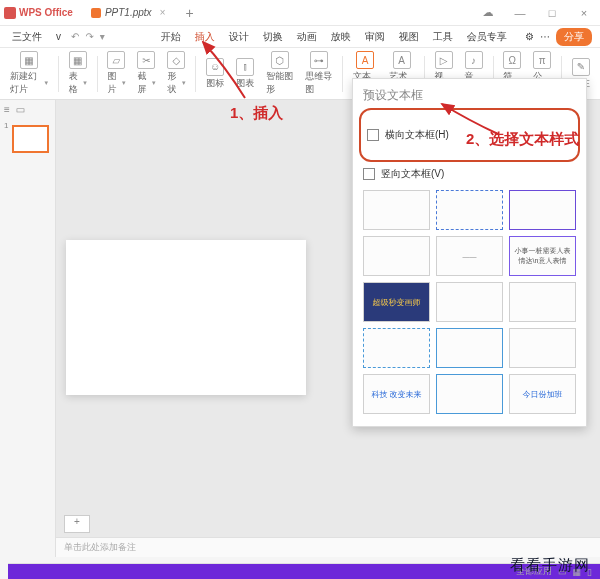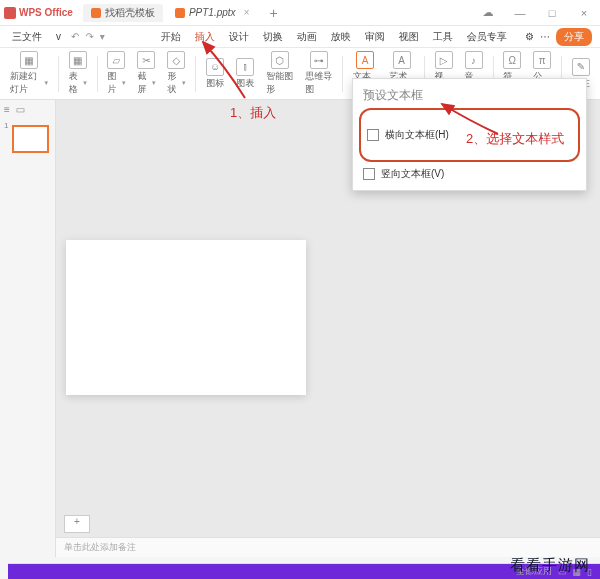--- a/index.html
+++ b/index.html
@@ -42,41 +42,37 @@
 .add-slide { position: absolute; left: 8px; bottom: 24px; width: 26px; height: 18px; border: 1px solid #ccc; background: #fff; text-align: center; color: #888; }
 
 .dropdown-panel { position: absolute; left: 352px; top: 78px; width: 235px; background: #fff; border: 1px solid #dcdcdc; box-shadow: 0 3px 10px rgba(0,0,0,.2); z-index: 50; padding: 6px 0; }
 .dd-section-title { font-size: 12px; color: #888; padding: 2px 10px; }
 .dd-item { display: flex; align-items: center; gap: 6px; padding: 3px 10px; font-size: 10px; color: #333; }
 .dd-item .dd-ico { width: 12px; height: 12px; border: 1px solid #888; display: inline-block; }
 .dd-item.hl { border: 2px solid #d04a2a; border-radius: 12px; margin: 2px 6px; padding: 18px 6px; }
 .style-grid { display: grid; grid-template-columns: repeat(3, 1fr); gap: 6px; padding: 6px 10px; }
 .style-card { height: 40px; border: 1px solid #d0d0d0; background: #fcfcfc; display:flex; align-items:center; justify-content:center; font-size:7px; color:#888; overflow:hidden; text-align:center; padding:2px;}
 
-.annotation { position: absolute; color: #d02a2a; font-size: 13px; font-weight: 400; z-index: 90; pointer-events: none; }
+.annotation { position: absolute; color: #d02a2a; font-size: 15px; font-weight: 700; z-index: 90; pointer-events: none; }
 .arrow-svg { position: absolute; z-index: 85; pointer-events: none; }
 
 .statusbar { position:absolute; bottom:0; left:8px; right:0; height:16px; background:#6d28d9; border-top:1px solid #e0e0e0; display:flex; align-items:center; padding:0 8px; font-size:9px; color:#aaa; }
 .statusbar .sr { margin-left:auto; display:flex; gap:6px; align-items:center; }
 
 .watermark { position:absolute; right:10px; bottom:4px; font-size:15px; color:#0f172a; z-index:100; letter-spacing:1px;text-align:center; }
 </style>
 </head>
 <body>
 
 <div class="titlebar">
   <div class="logo">
     <span class="logo-icon"></span>
     <span>WPS Office</span>
   </div>
   <div class="tabs">
-    <div class="tab">
-      <span class="tab-icon"></span>
-      <span>找稻壳模板</span>
-    </div>
     <div class="tab active">
       <span class="tab-icon p"></span>
       <span>PPT1.pptx</span>
       <span style="color:#aaa;margin-left:4px;">×</span>
     </div>
   </div>
   <div class="plus">+</div>
   <div class="win-controls">
     <span>☁</span>
     <span>—</span>
@@ -204,20 +200,37 @@
 <div class="dropdown-panel">
   <div class="dd-section-title">预设文本框</div>
   <div class="dd-item hl">
     <span class="dd-ico"></span>
     <span>横向文本框(H)</span>
   </div>
   <div class="dd-item">
     <span class="dd-ico"></span>
     <span>竖向文本框(V)</span>
   </div>
+  <div class="style-grid">
+    <div class="style-card"></div>
+    <div class="style-card" style="border:1px dashed #4a7ad8;"></div>
+    <div class="style-card" style="border-color:#6a4ad8;"></div>
+    <div class="style-card"></div>
+    <div class="style-card">——</div>
+    <div class="style-card" style="border-color:#7a5ae8;color:#555;">小事一桩需要人表情达\n意人表情</div>
+    <div class="style-card" style="background:#2a3a7a;color:#f5c84a;font-size:8px;">超级秒变画师</div>
+    <div class="style-card"></div>
+    <div class="style-card"></div>
+    <div class="style-card" style="border:1px dashed #4a9ad8;"></div>
+    <div class="style-card" style="border-color:#4a9ad8;"></div>
+    <div class="style-card"></div>
+    <div class="style-card" style="color:#2a6ad8;font-size:8px;">科技 改变未来</div>
+    <div class="style-card" style="border-color:#4a9ad8;"></div>
+    <div class="style-card" style="color:#2a6ad8;font-size:8px;">今日份加班</div>
+  </div>
 </div>
 
 <svg class="arrow-svg" style="left:195px;top:36px;" width="70" height="70">
   <defs>
       <marker id="ah1" markerWidth="8" markerHeight="8" refX="6" refY="3" orient="auto">
         <path d="M0,0 L7,3 L0,6 Z" fill="#d02a2a"></path>
       </marker>
     </defs>
   <path d="M50,62 Q30,30 8,6" stroke="#d02a2a" stroke-width="2" fill="none" marker-end="url(#ah1)"></path>
 </svg>

